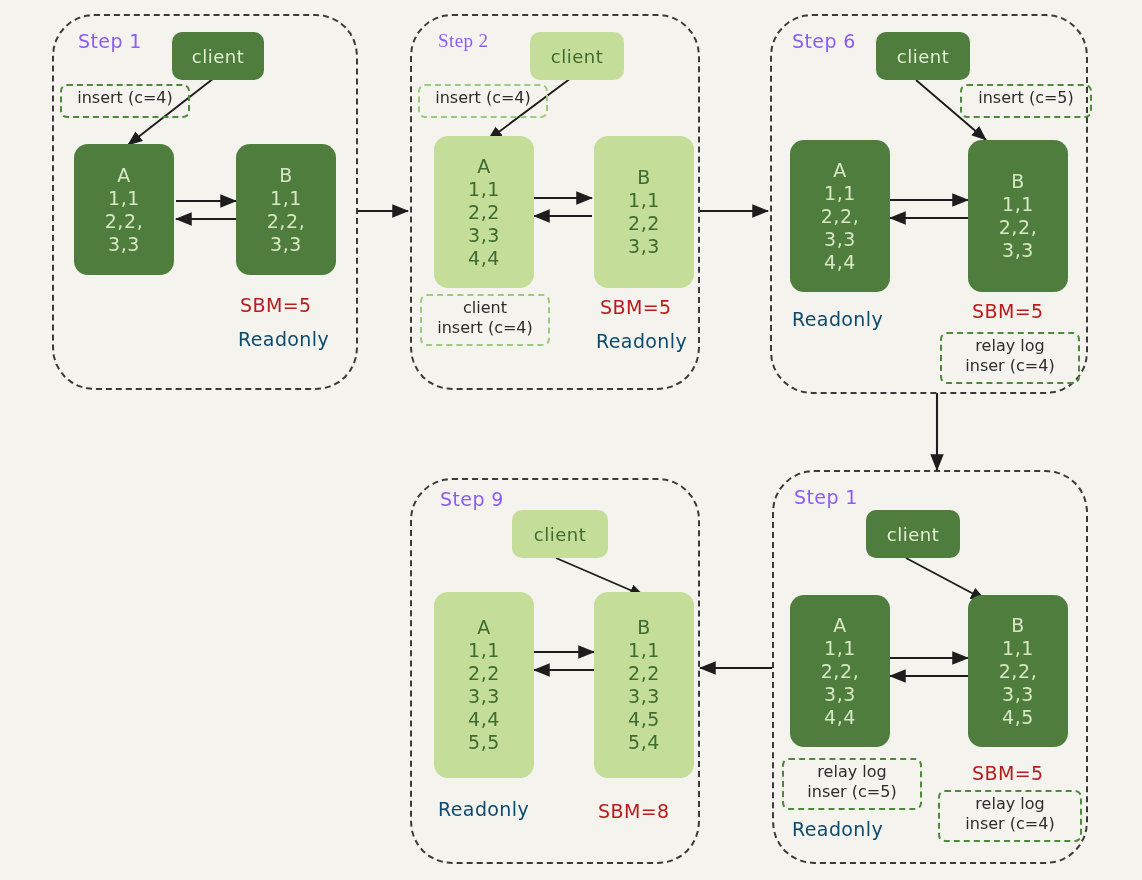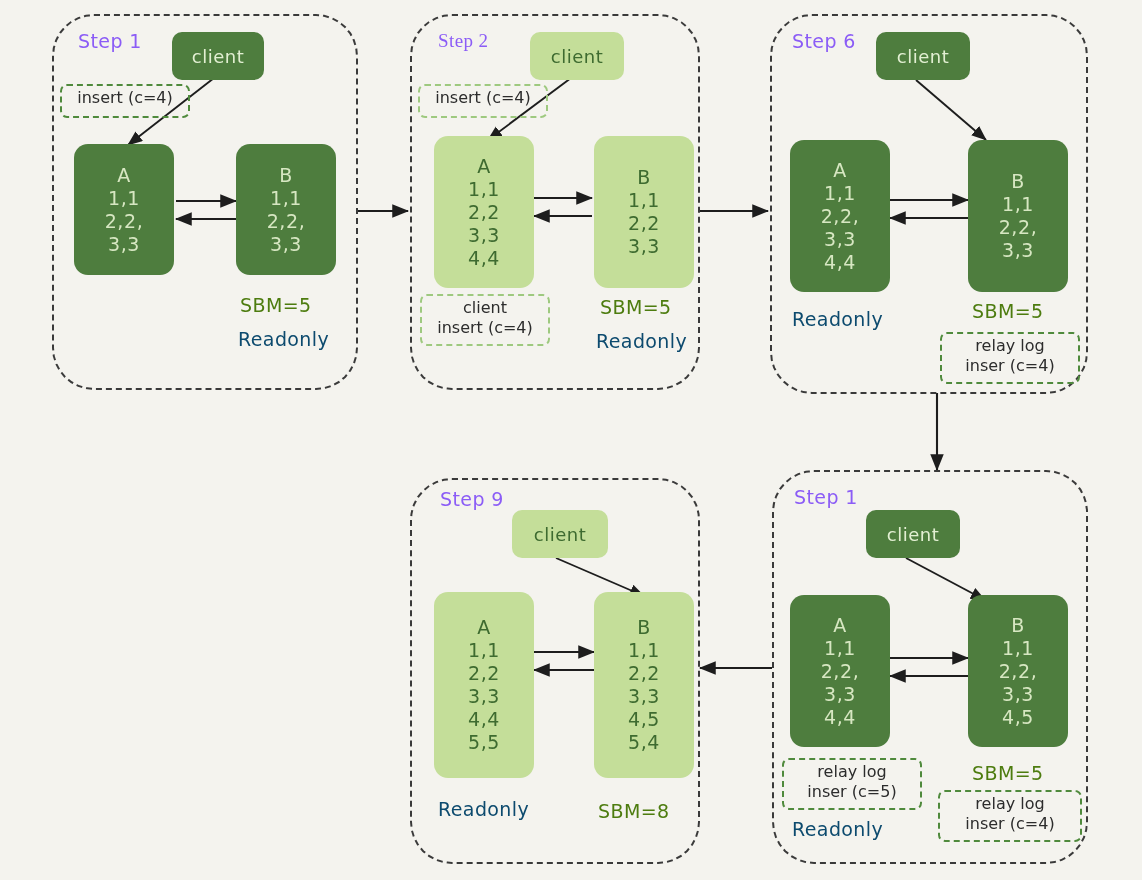--- a/index.html
+++ b/index.html
@@ -70,21 +70,21 @@
     line-height:1.25;
     white-space:nowrap;
     padding:2px 6px;
   }
   .chip.pale{border-color:#9ec97f;}
 
   
   .txt{
     position:absolute;
     font-size:19px;
-    color:#4d7c0f;
+    color:#b91c1c;
     white-space:nowrap;
     letter-spacing:.4px;
   }
   .txt.readonly{color:#0c4a6e;}
 
   svg.overlay{
     position:absolute;left:0;top:0;
     width:1142px;height:880px;
     pointer-events:none;
   }
@@ -194,20 +194,23 @@
   <div class="txt" style="left:600px;top:296px;">SBM=5</div>
   <div class="txt readonly" style="left:596px;top:330px;">Readonly</div>
 
   <div class="panel" style="left:770px;top:14px;width:318px;height:380px;"></div>
   <div class="panel-title" style="left:792px;top:30px;">Step 6</div>
 
   <div class="client dark" style="left:876px;top:32px;width:94px;height:48px;">
     <span>client</span>
   </div>
 
+  <div class="chip" style="left:960px;top:84px;width:132px;height:34px;">
+    <span>insert (c=5)</span>
+  </div>
 
   <div class="node dark" style="left:790px;top:140px;width:100px;height:152px;">
     <span class="row hdr">A</span>
     <span class="row">1,1</span>
     <span class="row">2,2,</span>
     <span class="row">3,3</span>
     <span class="row">4,4</span>
   </div>
   <div class="node dark" style="left:968px;top:140px;width:100px;height:152px;">
     <span class="row hdr">B</span>

